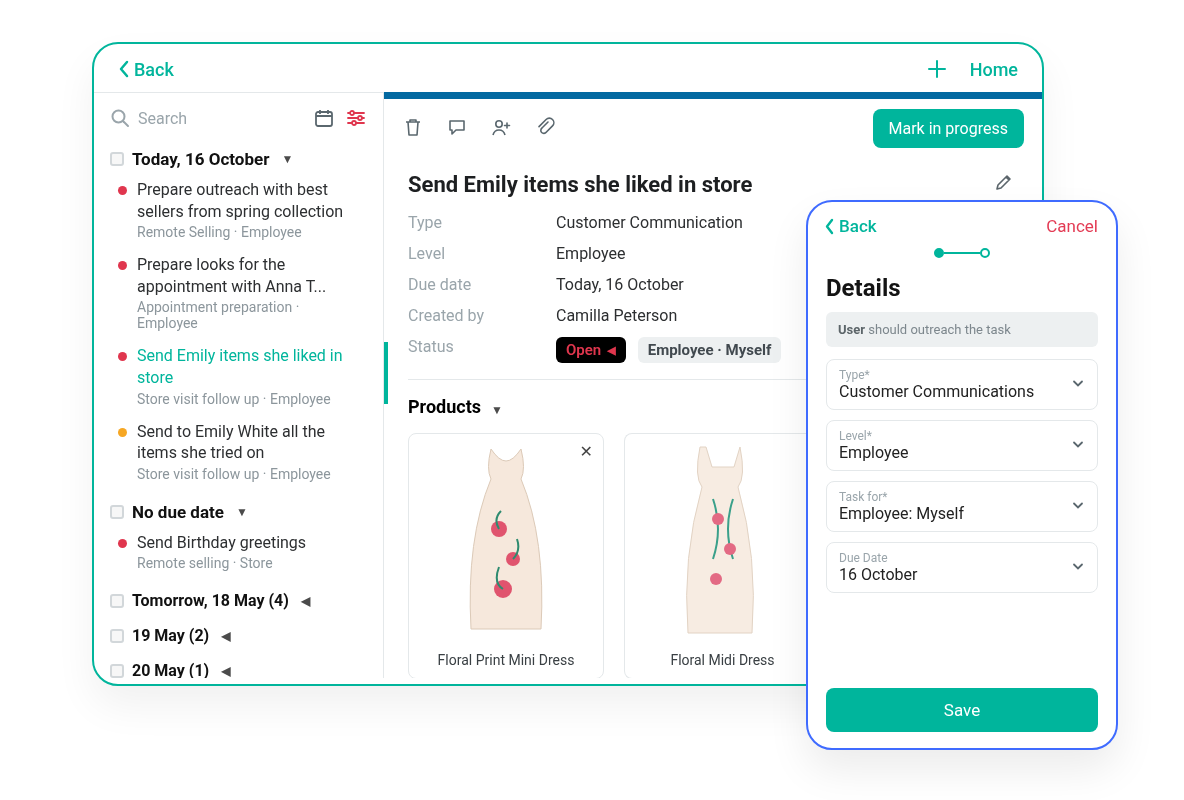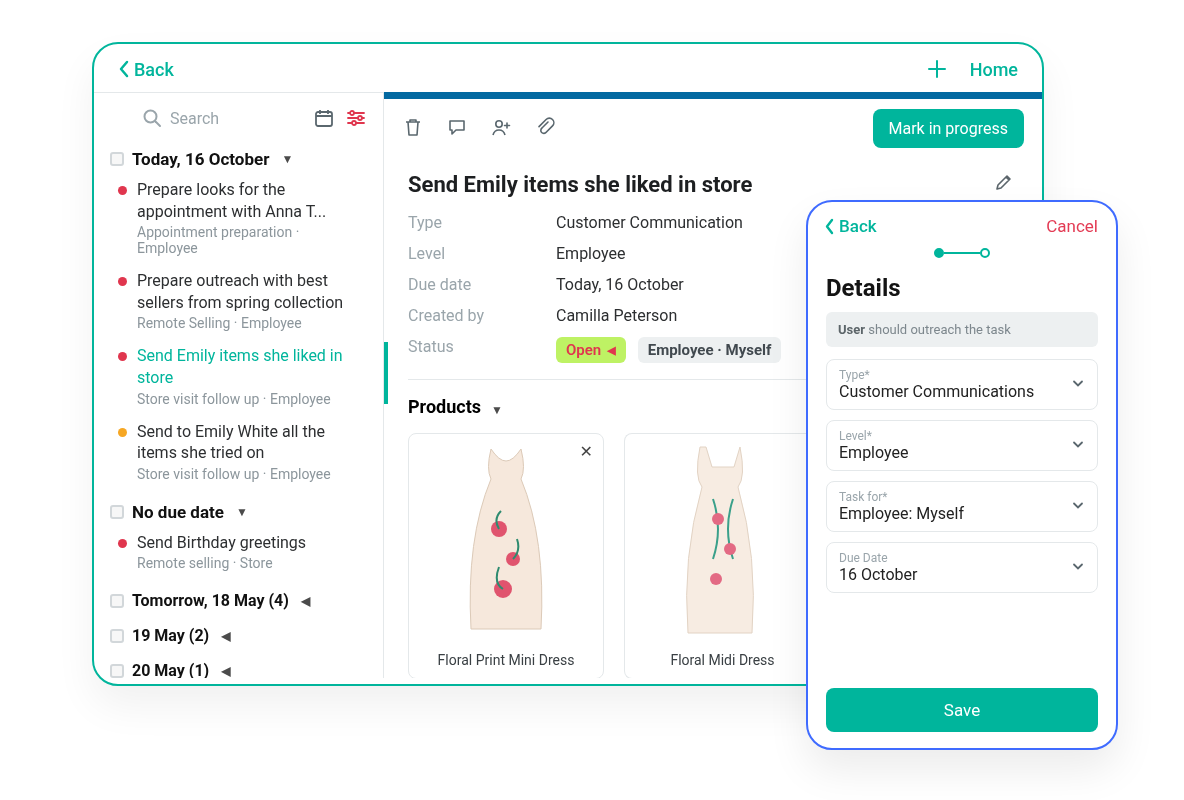--- a/index.html
+++ b/index.html
@@ -24,21 +24,21 @@
   .tbar-right { display: inline-flex; align-items: center; gap: 22px; }
   .home { color: #01b59c; font-size: 18px; font-weight: 500; }
   .plus { color: #01b59c; }
 
   .body { display: flex; height: calc(100% - 54px); }
   .sidebar {
     width: 290px; border-top: 1px solid #e4e8ea; border-right: 1px solid #e4e8ea;
     padding-top: 10px;
     overflow: hidden;
   }
-  .searchrow { display: flex; align-items: center; padding: 4px 16px 10px 16px; gap: 10px; margin-left: 32px; }
+  .searchrow { display: flex; align-items: center; padding: 4px 16px 10px 16px; gap: 10px; }
   .search { flex: 1; display: flex; align-items: center; color: #9aa5ab; font-size: 16px; }
   .search svg { margin-right: 8px; }
   .icon-btn { cursor: pointer; display: inline-flex; }
   .filter { }
   .groups { padding: 0 8px 0 0; }
   .ghdr { display: flex; align-items: center; padding: 10px 16px 6px 16px; font-weight: 700; font-size: 17px; color: #111; gap: 8px; }
   .sq { width: 14px; height: 14px; border: 2px solid #d2d7da; border-radius: 3px; background: #f7f7f7; }
   .tri { font-size: 12px; color: #4b4b4b; margin-left: 4px; }
   .task { padding: 4px 16px 10px 16px; margin-left: 8px; cursor: pointer; }
   .task.current { position: relative; }
@@ -65,21 +65,21 @@
     background: #00b59c; color: #fff; border-radius: 8px;
     padding: 10px 16px; font-size: 16px; cursor: pointer;
   }
   .detail-title { font-size: 22px; font-weight: 700; color: #1d1f21; padding: 12px 28px 10px 24px; display: flex; justify-content: space-between; align-items: center; }
   .pencil { color: #5b656b; }
   .kv { display: flex; padding: 6px 24px; font-size: 16px; }
   .kv .k { width: 148px; color: #9aa5ab; }
   .kv .v { color: #2d2f31; }
   .statusrow { display: flex; align-items: center; gap: 12px; }
   .chip { font-size: 15px; border-radius: 6px; padding: 4px 10px; display: inline-flex; align-items: center; gap: 6px; font-weight: bold; }
-  .chip.open { background: #bef264; color: #e0364e; font-weight: 600; }
+  .chip.open { background: #000000; color: #e0364e; font-weight: 600; }
   .chip.gray { background: #edf0f1; color: #41494f; }
   .section { padding: 16px 24px 6px 24px; }
   .section h3 { font-size: 18px; font-weight: 700; display: inline-flex; align-items: flex-end; gap: 6px; }
   .hr { height: 1px; background: #e4e8ea; margin: 10px 24px 0 24px; }
   .products { display: flex; gap: 20px; padding: 10px 24px 0 24px; }
   .card {
     width: 196px; border: 1px solid #e4e8ea; border-radius: 8px; background: #fff;
     display: flex; flex-direction: column; align-items: center; padding-bottom: 10px; position: relative;
   }
   .card .x { position: absolute; top: 8px; right: 10px; color: #444; cursor: pointer; font-size: 16px; }
@@ -169,30 +169,30 @@
       <div class="groups">
 
         <div class="ghdr">
           <span class="sq"></span>
           <span>Today, 16 October</span>
           <span class="tri">▼</span>
         </div>
         <div class="task">
           <div class="t1">
               <span class="dot red"></span>
+              <span class="title">Prepare outreach with best sellers from spring collection</span>
+            </div>
+          <div class="meta">Remote Selling · Employee</div>
+        </div>
+        <div class="task">
+          <div class="t1">
+              <span class="dot red"></span>
               <span class="title">Prepare looks for the appointment with Anna T...</span>
             </div>
           <div class="meta">Appointment preparation · Employee</div>
-        </div>
-        <div class="task">
-          <div class="t1">
-              <span class="dot red"></span>
-              <span class="title">Prepare outreach with best sellers from spring collection</span>
-            </div>
-          <div class="meta">Remote Selling · Employee</div>
         </div>
         <div class="task current">
           <div class="t1">
               <span class="dot red"></span>
               <span class="title">Send Emily items she liked in store</span>
             </div>
           <div class="meta">Store visit follow up · Employee</div>
         </div>
         <div class="task">
           <div class="t1">

